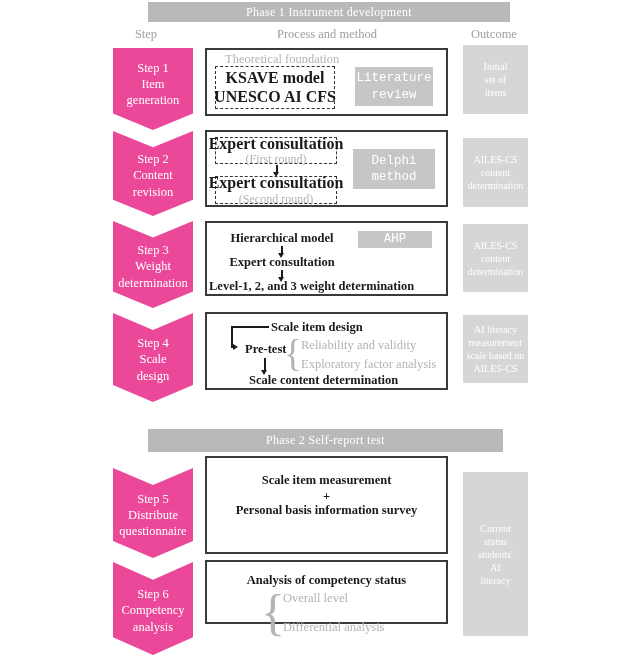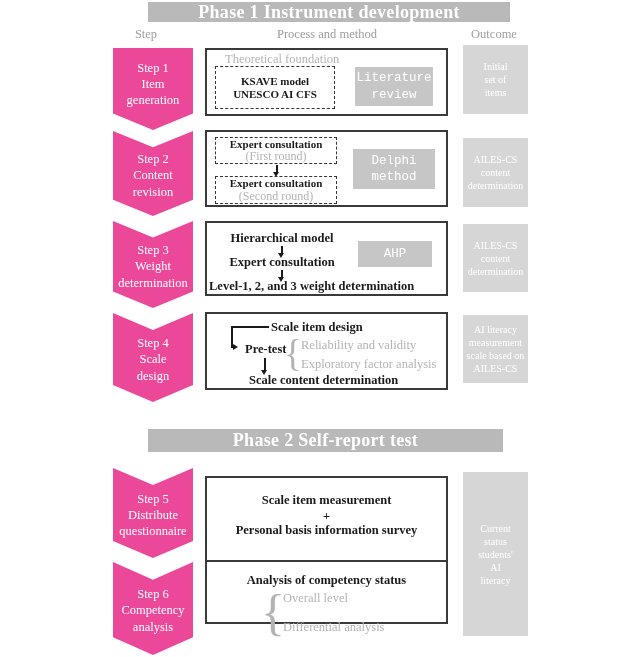--- a/index.html
+++ b/index.html
@@ -3,21 +3,21 @@
 <meta charset="utf-8">
 <style>
   html,body { margin:0; padding:0; background:#ffffff; }
   .canvas {
     position:relative; width:639px; height:657px; background:#ffffff;
     font-family:"Liberation Serif","DejaVu Serif",serif; overflow:hidden;
   }
   .banner {
     position:absolute; background:#b9b9b9; color:#ffffff;
     display:flex; align-items:center; justify-content:center;
-    font-size:18px; letter-spacing:.3px;font-weight:bold;
+    font-size:12px; letter-spacing:.3px;
   }
   .colhead {
     position:absolute; color:#9e9e9e; font-size:12.5px; text-align:center;
   }
   .chev {
     position:absolute; left:113px; width:80px; background:#ec4899; color:#ffffff;
     display:flex; align-items:center; justify-content:center;
   }
   .chev .chevlbl { white-space:pre; text-align:center; font-size:12.5px; line-height:1.3; }
   .chev.first { clip-path:polygon(0 0, 100% 0, 100% 80%, 50% 100%, 0 80%); padding-bottom:10px; box-sizing:border-box; }
@@ -33,21 +33,21 @@
   .obox .olbl { white-space:pre; text-align:center; font-size:10px; line-height:1.3; }
   .mbox {
     position:absolute; background:#c6c6c6; color:#ffffff;
     display:flex; align-items:center; justify-content:center;
   }
   .mbox .mlbl { white-space:pre; text-align:center; font-size:12.5px; line-height:1.3;font-family:Liberation Mono, monospace; }
   .dash {
     position:absolute; border:1.5px dashed #333333; box-sizing:border-box;
     display:flex; flex-direction:column; align-items:center; justify-content:center;
   }
-  .dmain { font-weight:bold; color:#1a1a1a; font-size:11px; line-height:1.15; white-space:pre; text-align:center; }
+  .dmain { font-weight:bold; color:#1a1a1a; font-size:16px; line-height:1.15; white-space:pre; text-align:center; }
   .dsub  { color:#b3b3b3; font-size:12px; line-height:1.1; white-space:pre; }
   .t  { position:absolute; color:#1a1a1a; font-weight:bold; font-size:12.5px; white-space:pre; }
   .g  { position:absolute; color:#b3b3b3; font-size:12.5px; white-space:pre; }
   .tc { text-align:center; }
   .arrv { position:absolute; width:1.5px; background:#1a1a1a; }
   .arrv::after {
     content:""; position:absolute; left:-3px; bottom:-5px; width:0; height:0;
     border-left:3.7px solid transparent; border-right:3.7px solid transparent;
     border-top:5.5px solid #1a1a1a;
   }
@@ -129,21 +129,21 @@
 method</span>
     </div>
   </div>
 
   <div class="pbox" style="top:221px;height:75px">
     <span class="t tc" style="left:0px;top:8px;width:150px">Hierarchical model</span>
     <div class="arrv" style="left:74px;top:23px;height:7px"></div>
     <span class="t tc" style="left:0px;top:32px;width:150px">Expert consultation</span>
     <div class="arrv" style="left:74px;top:47px;height:7px"></div>
     <span class="t tc" style="left:2px;top:56px;width:190px">Level-1, 2, and 3 weight determination</span>
-    <div class="mbox" style="left:151px;top:18px;width:74px;height:26px">
+    <div class="mbox" style="left:151px;top:8px;width:74px;height:17px">
       <span class="mlbl">AHP</span>
     </div>
   </div>
 
   <div class="pbox" style="top:312px;height:78px">
     <span class="t" style="left:64px;top:6px">Scale item design</span>
     <div class="elbh" style="left:24px;top:12px;width:38px"></div>
     <div class="elbv" style="left:24px;top:12px;height:22px"></div>
     <div class="arrr" style="left:26px;top:30px"></div>
     <span class="t" style="left:38px;top:28px">Pre-test</span>
@@ -171,21 +171,21 @@
   </div>
   <div class="obox" style="top:315px;height:68px">
     <span class="olbl">AI literacy
 measurement
 scale based on
 AILES-CS</span>
   </div>
 
   <div class="banner" style="left:148px;top:429px;width:355px;height:23px">Phase 2 Self-report test</div>
 
-  <div class="pbox" style="top:476px;height:98px">
+  <div class="pbox" style="top:456px;height:98px">
     <span class="t tc" style="left:0px;top:15px;width:239px">Scale item measurement</span>
     <span class="t tc" style="left:0px;top:31px;width:239px">+</span>
     <span class="t tc" style="left:0px;top:45px;width:239px">Personal basis information survey</span>
   </div>
 
   <div class="pbox" style="top:560px;height:64px">
     <span class="t tc" style="left:0px;top:11px;width:239px">Analysis of competency status</span>
     <span class="brace" style="left:54px;top:25px;font-size:50px">{</span>
     <span class="g" style="left:76px;top:29px">Overall level</span>
     <span class="g" style="left:76px;top:58px">Differential analysis</span>

